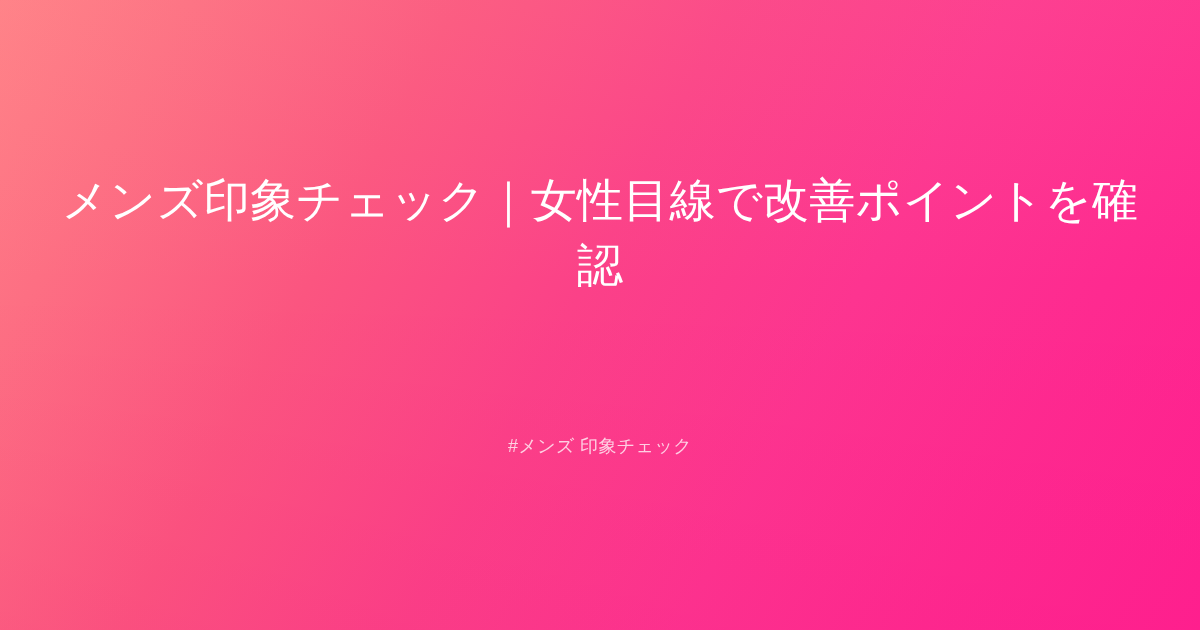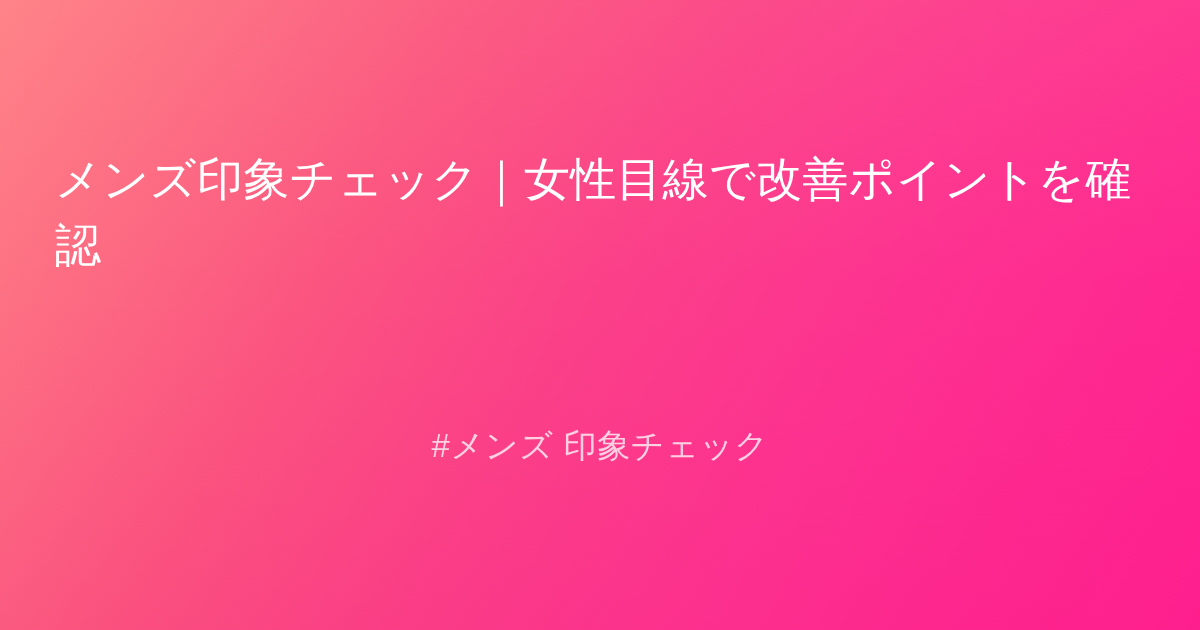--- a/index.html
+++ b/index.html
@@ -68,46 +68,46 @@
   .title-block {
     width: 1090px;
     margin: 0 auto;
     display: block;
   }
 
   .og-title {
     margin: 0;
     padding: 0;
     width: 100%;
-    text-align: left;
+    text-align: center;
     color: #ffffff;
-    font-family: Liberation Mono, monospace;
+    font-family: Liberation Serif, serif;
     font-size: 46px;
     font-weight: 400;
     line-height: 1.42;
     letter-spacing: 0.005em;
     text-rendering: optimizeLegibility;
     word-break: normal;
     overflow-wrap: break-word;
   }
 
   .og-tag-wrap {
     margin-top: 132px;
     width: 100%;
     display: flex;
     justify-content: center;
   }
 
   .og-tag {
-    margin: 11px;
+    margin: 4px;
     padding: 0;
     text-align: center;
     color: rgba(255, 255, 255, 0.76);
     font-family: "Liberation Sans", "DejaVu Sans", sans-serif;
-    font-size: 33px;
+    font-size: 18px;
     font-weight: 400;
     line-height: 1.3;
     letter-spacing: 0.02em;
     white-space: nowrap;
   }
 </style>
 </head>
 <body>
 
 <div class="og-card">

